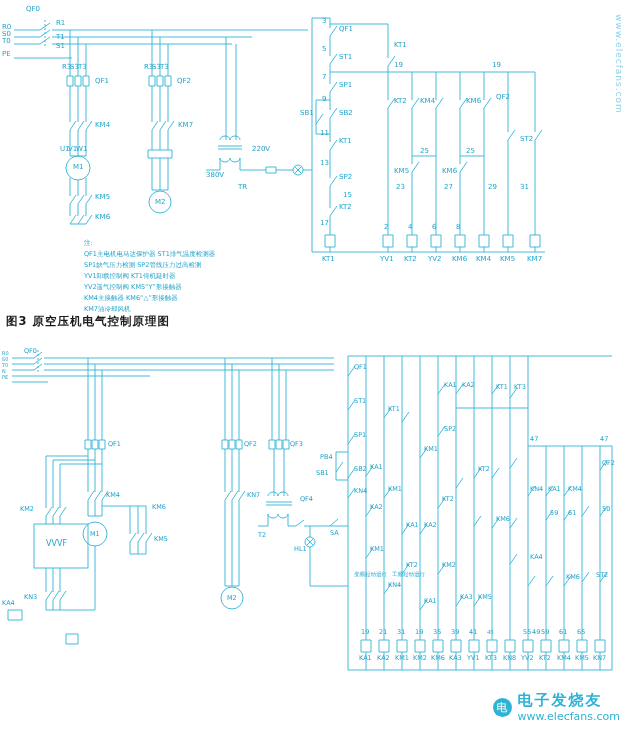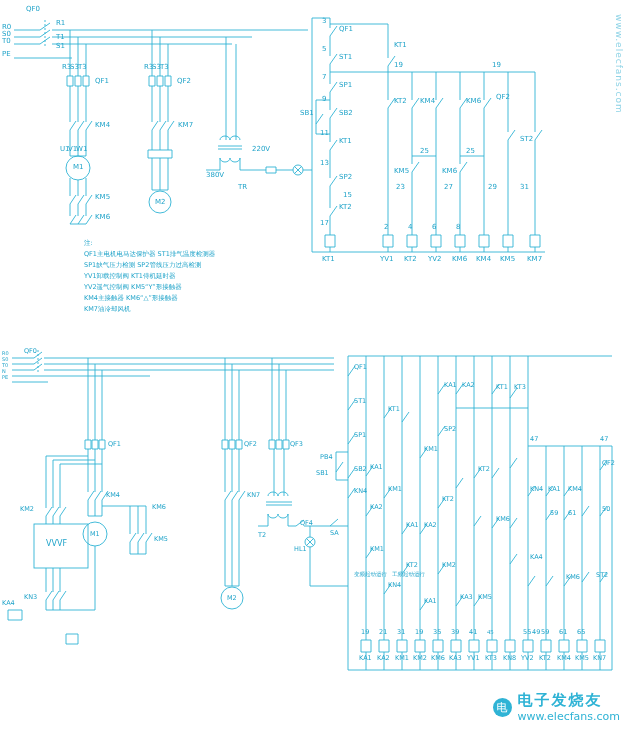--- a/index.html
+++ b/index.html
@@ -162,20 +162,21 @@
     <div class="notes" id="fig3-notes">
         <div>注:</div>
         <div>QF1主电机电马达保护器  ST1排气温度检测器</div>
         <div>SP1缺气压力检测  SP2管线压力过高检测</div>
         <div>YV1卸载控制阀  KT1侍机延时器</div>
         <div>YV2遥气控制阀  KM5“Y”形接触器</div>
         <div>KM4主接触器  KM6“△”形接触器</div>
         <div>KM7油冷却风机</div>
       </div>
   </div>
+  <div class="caption cap3">图3 原空压机电气控制原理图</div>
 
   <div class="fig fig4">
     <svg width="626" height="356" viewBox="0 0 626 356">
       <g fill="none" stroke="#2fb3d5" stroke-width="0.9">
 
         <path d="M12 10H34 M44 10H334 M12 16H34 M44 16H334 M12 22H34 M44 22H334 M12 28H150 M12 34H48"></path>
         <path d="M34 10L42 4 M34 16L42 10 M34 22L42 16"></path>
         <path stroke-dasharray="2 2" d="M38 2V24"></path>
 
         <path d="M88 10V92 M95 16V92 M102 22V92"></path>
@@ -238,21 +239,21 @@
         <span class="lbl" style="left: 20px; top: 158px;">KM2</span>
         <span class="lbl" style="left: 46px; top: 192px; font-size: 8px;">VVVF</span>
         <span class="lbl" style="left: 24px; top: 246px;">KN3</span>
         <span class="lbl" style="left: 2px; top: 252px;">KA4</span>
         <span class="lbl" style="left: 106px; top: 144px;">KM4</span>
         <span class="lbl" style="left: 90px; top: 183px;">M1</span>
         <span class="lbl" style="left: 152px; top: 156px;">KM6</span>
         <span class="lbl" style="left: 154px; top: 188px;">KM5</span>
         <span class="lbl" style="left: 247px; top: 144px;">KN7</span>
         <span class="lbl" style="left: 227px; top: 247px;">M2</span>
-        <span class="lbl" style="left: 300px; top: 172px;">QF4</span>
+        <span class="lbl" style="left: 300px; top: 148px;">QF4</span>
         <span class="lbl" style="left: 294px; top: 198px;">HL1</span>
         <span class="lbl" style="left: 330px; top: 182px;">SA</span>
         <span class="lbl" style="left: 258px; top: 184px;">T2</span>
         <span class="lbl" style="left: 354px; top: 16px;">QF1</span>
         <span class="lbl" style="left: 354px; top: 50px;">ST1</span>
         <span class="lbl" style="left: 354px; top: 84px;">SP1</span>
         <span class="lbl" style="left: 320px; top: 106px;">PB4</span>
         <span class="lbl" style="left: 316px; top: 122px;">SB1</span>
         <span class="lbl" style="left: 354px; top: 118px;">SB2</span>
         <span class="lbl" style="left: 354px; top: 140px;">KN4</span>

